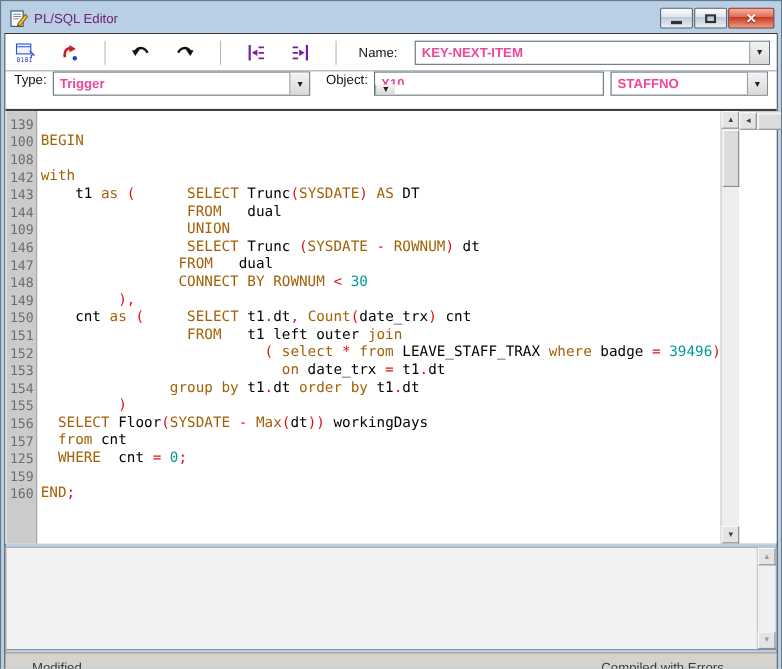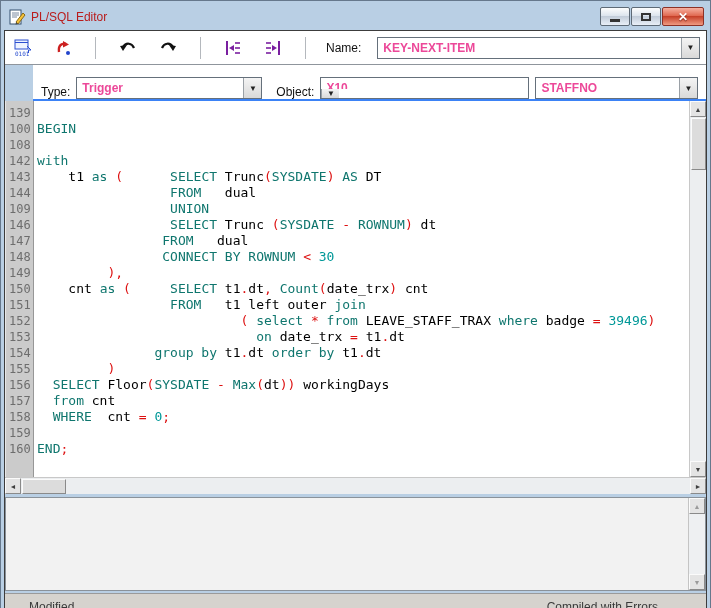--- a/index.html
+++ b/index.html
@@ -11,59 +11,59 @@
   }
   .window {
     width:711px; height:620px; overflow:hidden;
     background:#b9cfe4; border:1px solid #66788c;
     padding:2px 3px 0 3px;
     display:flex; flex-direction:column;
   }
   
   .titlebar { height:27px; flex:none; display:flex; align-items:center; padding:0 2px; }
   .title-icon { width:17px; height:16px; margin:0 5px 0 3px; flex:none; }
-  .title-text { font-size:12px; color:#b91c1c; flex:1; }
+  .title-text { font-size:12px; color:#701a75; flex:1; }
   .winbtns { display:flex; gap:1px; margin-right:1px; }
   .wbtn {
     width:30px; height:19px; border:1px solid #5e6a76; border-radius:2px;
     background:linear-gradient(#fdfdfd,#dde5ee 45%,#bfcad7 46%,#e9eff7);
     display:flex; align-items:center; justify-content:center; cursor:default;
   }
   .wbtn.close {
     width:42px; border-color:#8c3126;
     background:linear-gradient(#f6b0a0,#e06a52 45%,#c33a23 46%,#ef9a81);
   }
   .glyph-min { width:10px; height:3px; background:#333; margin-top:7px; }
   .glyph-max { width:10px; height:8px; border:2px solid #333; background:transparent; }
   .glyph-close { color:#fff; font-size:12px; font-weight:bold; text-shadow:0 1px 1px #7c1d10; }
   
   .client { flex:1; border:1px solid #3c3c3c; background:#b9cfe4; display:flex; flex-direction:column; min-height:0; }
   .toolbar1 { height:34px; flex:none; background:#fff; border-bottom:1px solid #8f959c; display:flex; align-items:center; padding:0 6px; gap:16px; }
-  .toolbar2 { height:36px; flex:none; background:#fff; border-bottom:2px solid #3b82f6; display:flex; align-items:flex-end; padding:0 8px;margin-left:28px; }
+  .toolbar2 { height:36px; flex:none; background:#fff; border-bottom:2px solid #404040; display:flex; align-items:flex-start; padding:0 8px; }
   .tbtn { width:24px; height:24px; display:flex; align-items:center; justify-content:center; }
   .tsep { width:1px; height:22px; background:#b4b8bd; margin:0 4px; }
   .lbl { font-size:12px; color:#111; white-space:nowrap; }
   .combo { height:22px; background:#fff; border:1px solid #65707b; display:flex; align-items:stretch; }
   .combo .val { flex:1; font-size:12px; color:#ec4899; padding:3px 4px 0 5px; white-space:nowrap; overflow:hidden;font-weight:bold; }
   .combo .drop { width:18px; flex:none; background:linear-gradient(#f4f4f4,#d9d9d9); border-left:1px solid #9aa0a6; display:flex; align-items:center; justify-content:center; font-size:8px; color:#222; }
   
-  .editor-wrap { flex:none; height:393px; background:#fff; display:flex; flex-direction:column; }
+  .editor-wrap { flex:none; height:393px; background:#fff; display:flex; flex-direction:row; }
   .editor { flex:1; display:flex; min-height:0; }
   .gutter {
     width:29px; flex:none; background:#cbcbcb; border-right:1px solid #979797;
     border-left:1px solid #e8e8e8; padding:4px 0 0 3px;
     font-family:"DejaVu Sans Mono", monospace; font-size:12px; line-height:16px; color:#6d6d6d;
   }
   .code {
     flex:1; padding:4px 0 0 3px; overflow:hidden; background:#fff;
     font-family:"DejaVu Sans Mono", monospace; font-size:13px; line-height:16px; color:#000;
     white-space:pre;
   }
   .cl { height:16px; }
-  .k { color:#0f766e; }
+  .k { color:#a16207; }
   .i { color:#000000; }
   .o { color:#dd1111; }
   .n { color:#009898; }
   
   .vscroll { width:17px; flex:none; background:#eceef0; border-left:1px solid #c8c8c8; display:flex; flex-direction:column; }
   .hscroll { height:17px; flex:none; background:#eceef0; border-top:1px solid #c8c8c8; display:flex; }
   .sbtn {
     width:16px; height:16px; flex:none; background:#e4e4e4;
     border:1px solid; border-color:#fbfbfb #8a8a8a #8a8a8a #fbfbfb;
     display:flex; align-items:center; justify-content:center; font-size:7px; color:#404040;
@@ -166,21 +166,21 @@
       <span class="tsep"></span>
       <span class="lbl">Name:</span>
       <div class="combo" style="flex:1;">
         <span class="val">KEY-NEXT-ITEM</span>
         <span class="drop">▼</span>
       </div>
     </div>
 
     <div class="toolbar2">
       <span class="lbl">Type:</span>
-      <div class="combo" style="width:186px; margin:0 8px 0 6px;">
+      <div class="combo" style="width:234px; margin:0 8px 0 6px;">
         <span class="val">Trigger</span>
         <span class="drop">▼</span>
       </div>
       <span class="lbl" style="margin-left:6px;">Object:</span>
       <div class="combo" style="width:209px; margin:0 6px 0 6px;flex-direction:column;">
         <span class="val">X10</span>
         <span class="drop">▼</span>
       </div>
       <div class="combo" style="flex:1;gap:12px;">
         <span class="val">STAFFNO</span>
@@ -203,21 +203,21 @@
             <div>148</div>
             <div>149</div>
             <div>150</div>
             <div>151</div>
             <div>152</div>
             <div>153</div>
             <div>154</div>
             <div>155</div>
             <div>156</div>
             <div>157</div>
-            <div>158</div>
+            <div>125</div>
             <div>159</div>
             <div>160</div>
           </div>
         <div class="code"><div class="cl"></div><div class="cl"><span class="k">BEGIN</span></div><div class="cl"></div><div class="cl"><span class="k">with</span></div><div class="cl"><span class="i">    t1 </span><span class="k">as</span><span class="i"> </span><span class="o">(</span><span class="i">      </span><span class="k">SELECT</span><span class="i"> Trunc</span><span class="o">(</span><span class="k">SYSDATE</span><span class="o">)</span><span class="i"> </span><span class="k">AS</span><span class="i"> DT</span></div><div class="cl"><span class="i">                 </span><span class="k">FROM</span><span class="i">   dual</span></div><div class="cl"><span class="i">                 </span><span class="k">UNION</span></div><div class="cl"><span class="i">                 </span><span class="k">SELECT</span><span class="i"> Trunc </span><span class="o">(</span><span class="k">SYSDATE</span><span class="i"> </span><span class="o">-</span><span class="i"> </span><span class="k">ROWNUM</span><span class="o">)</span><span class="i"> dt</span></div><div class="cl"><span class="i">                </span><span class="k">FROM</span><span class="i">   dual</span></div><div class="cl"><span class="i">                </span><span class="k">CONNECT BY ROWNUM</span><span class="i"> </span><span class="o">&lt;</span><span class="i"> </span><span class="n">30</span></div><div class="cl"><span class="i">         </span><span class="o">),</span></div><div class="cl"><span class="i">    cnt </span><span class="k">as</span><span class="i"> </span><span class="o">(</span><span class="i">     </span><span class="k">SELECT</span><span class="i"> t1</span><span class="o">.</span><span class="i">dt</span><span class="o">,</span><span class="i"> </span><span class="k">Count</span><span class="o">(</span><span class="i">date_trx</span><span class="o">)</span><span class="i"> cnt</span></div><div class="cl"><span class="i">                 </span><span class="k">FROM</span><span class="i">   t1 left outer </span><span class="k">join</span></div><div class="cl"><span class="i">                          </span><span class="o">(</span><span class="i"> </span><span class="k">select</span><span class="i"> </span><span class="o">*</span><span class="i"> </span><span class="k">from</span><span class="i"> LEAVE_STAFF_TRAX </span><span class="k">where</span><span class="i"> badge </span><span class="o">=</span><span class="i"> </span><span class="n">39496</span><span class="o">)</span></div><div class="cl"><span class="i">                            </span><span class="k">on</span><span class="i"> date_trx </span><span class="o">=</span><span class="i"> t1</span><span class="o">.</span><span class="i">dt</span></div><div class="cl"><span class="i">               </span><span class="k">group by</span><span class="i"> t1</span><span class="o">.</span><span class="i">dt </span><span class="k">order by</span><span class="i"> t1</span><span class="o">.</span><span class="i">dt</span></div><div class="cl"><span class="i">         </span><span class="o">)</span></div><div class="cl"><span class="i">  </span><span class="k">SELECT</span><span class="i"> Floor</span><span class="o">(</span><span class="k">SYSDATE</span><span class="i"> </span><span class="o">-</span><span class="i"> </span><span class="k">Max</span><span class="o">(</span><span class="i">dt</span><span class="o">))</span><span class="i"> workingDays</span></div><div class="cl"><span class="i">  </span><span class="k">from</span><span class="i"> cnt</span></div><div class="cl"><span class="i">  </span><span class="k">WHERE</span><span class="i">  cnt </span><span class="o">=</span><span class="i"> </span><span class="n">0</span><span class="o">;</span></div><div class="cl"></div><div class="cl"><span class="k">END</span><span class="o">;</span></div></div>
         <div class="vscroll">
           <span class="sbtn">▲</span>
           <span class="sthumb-v"></span>
           <span class="strack"></span>
           <span class="sbtn">▼</span>
         </div>

